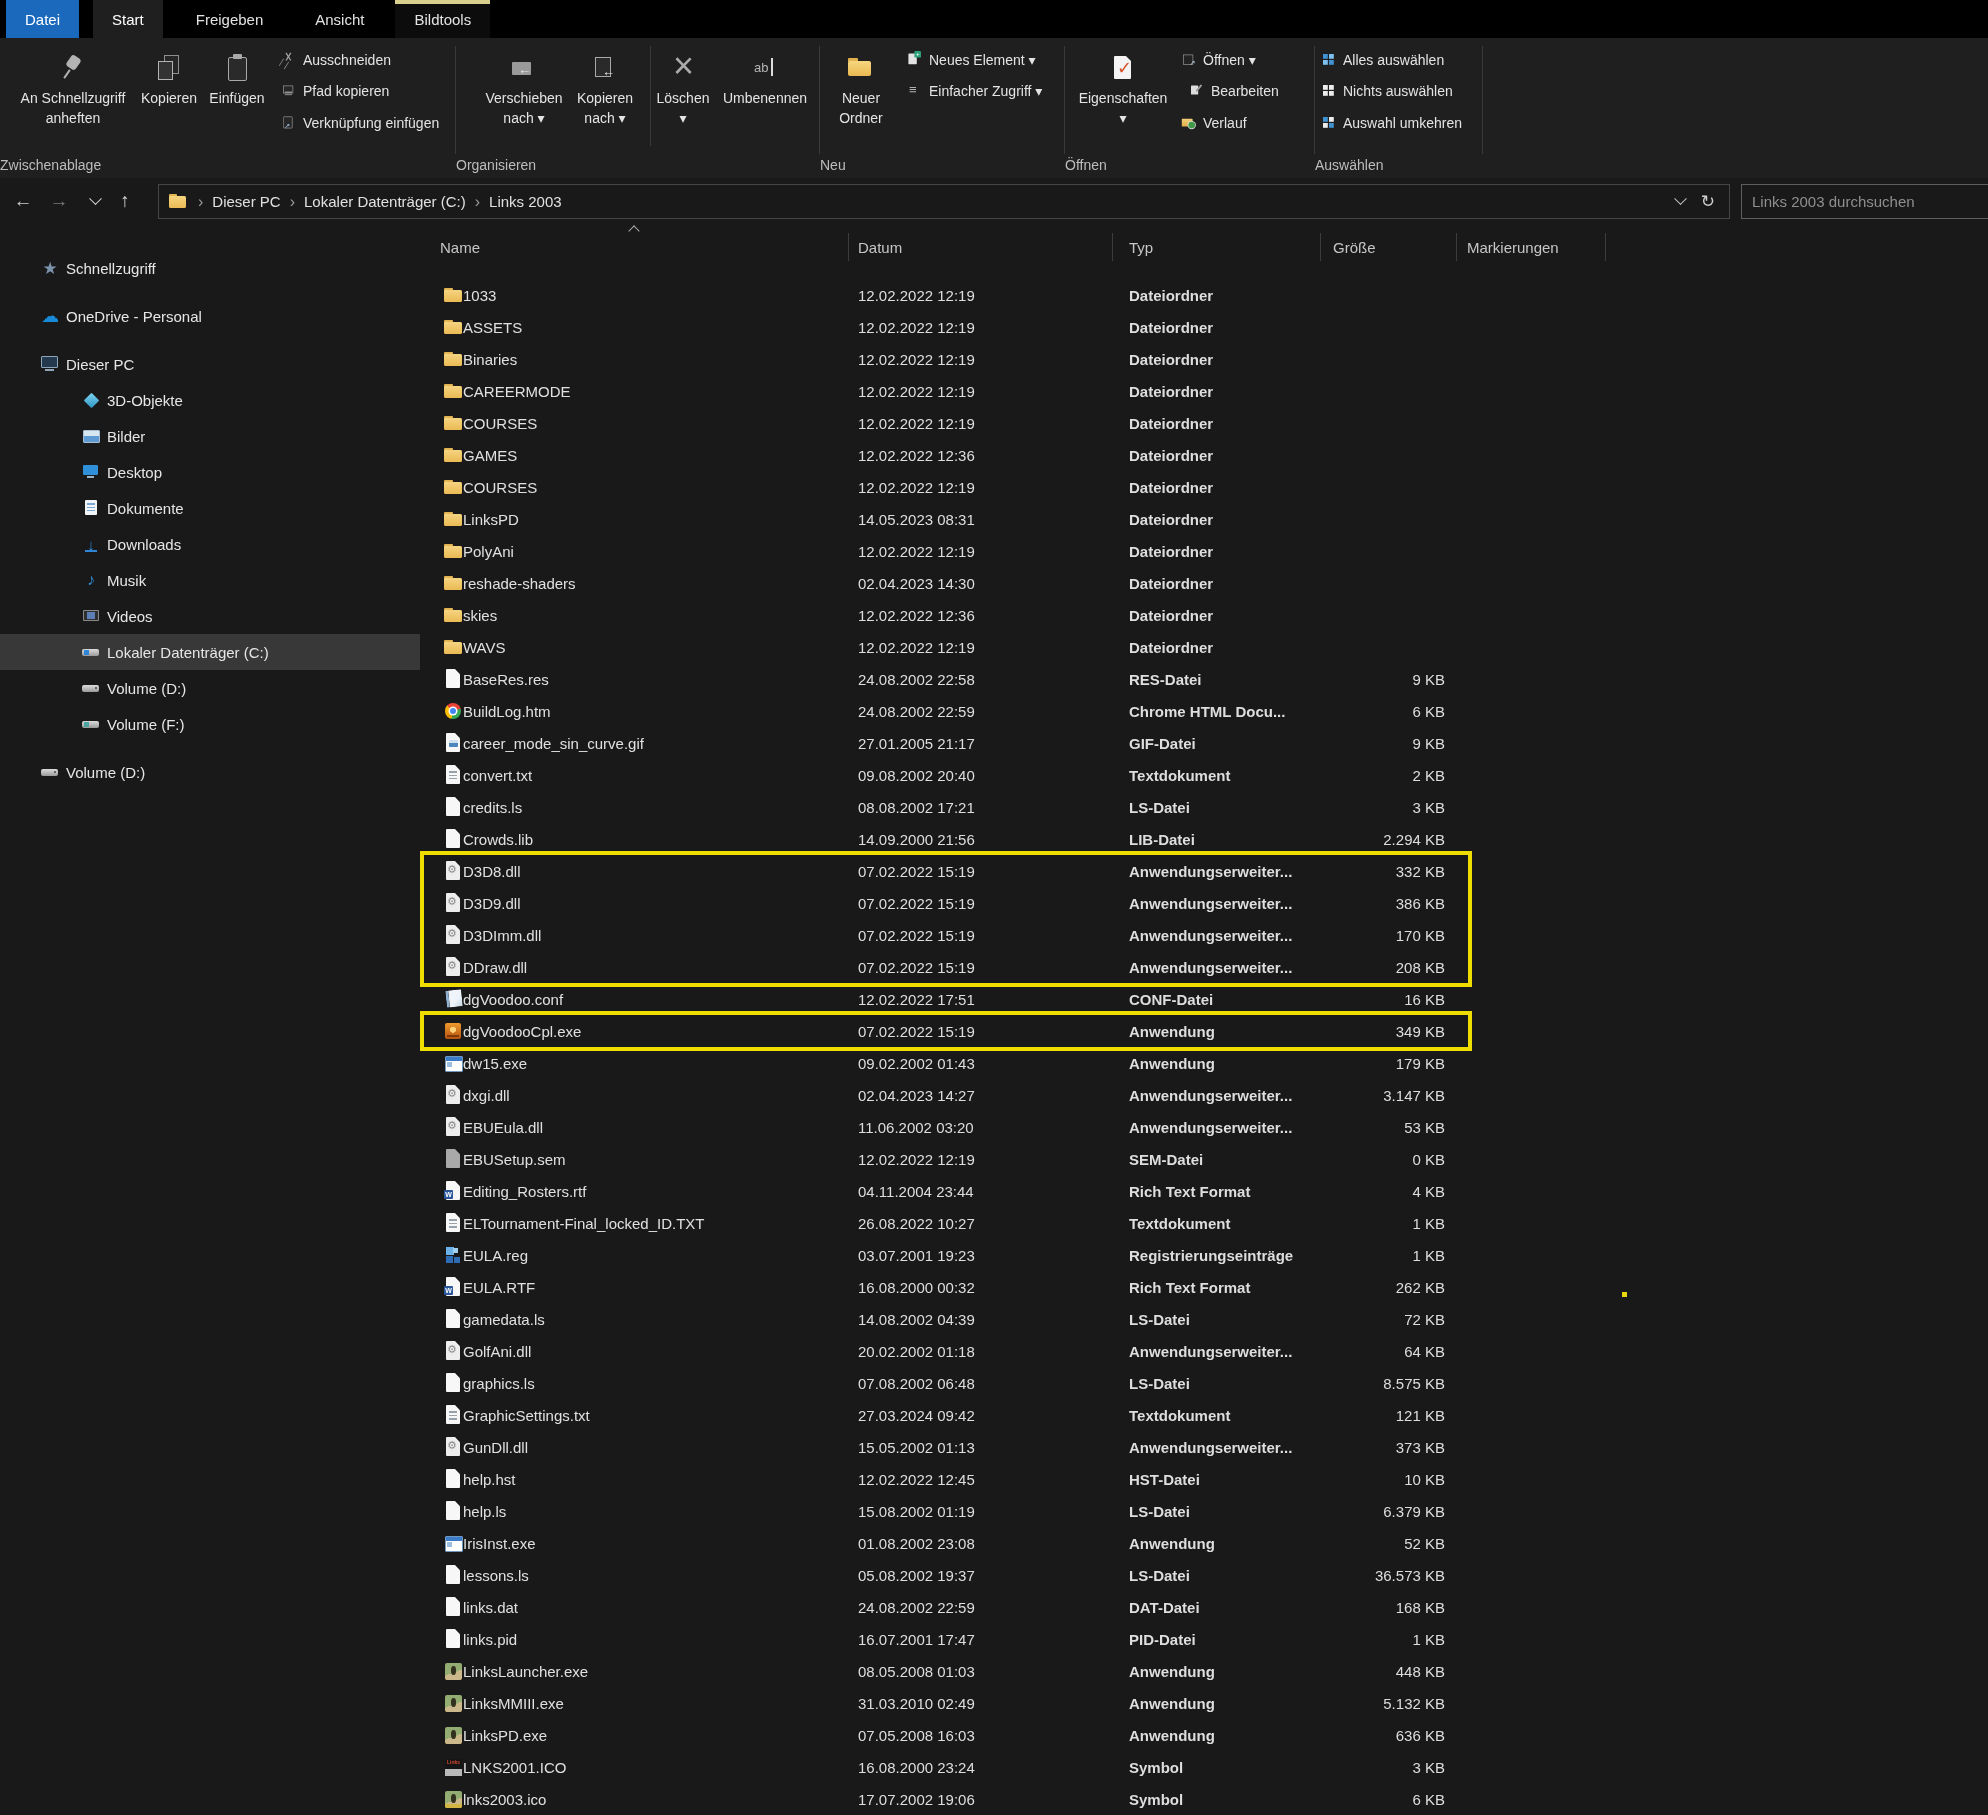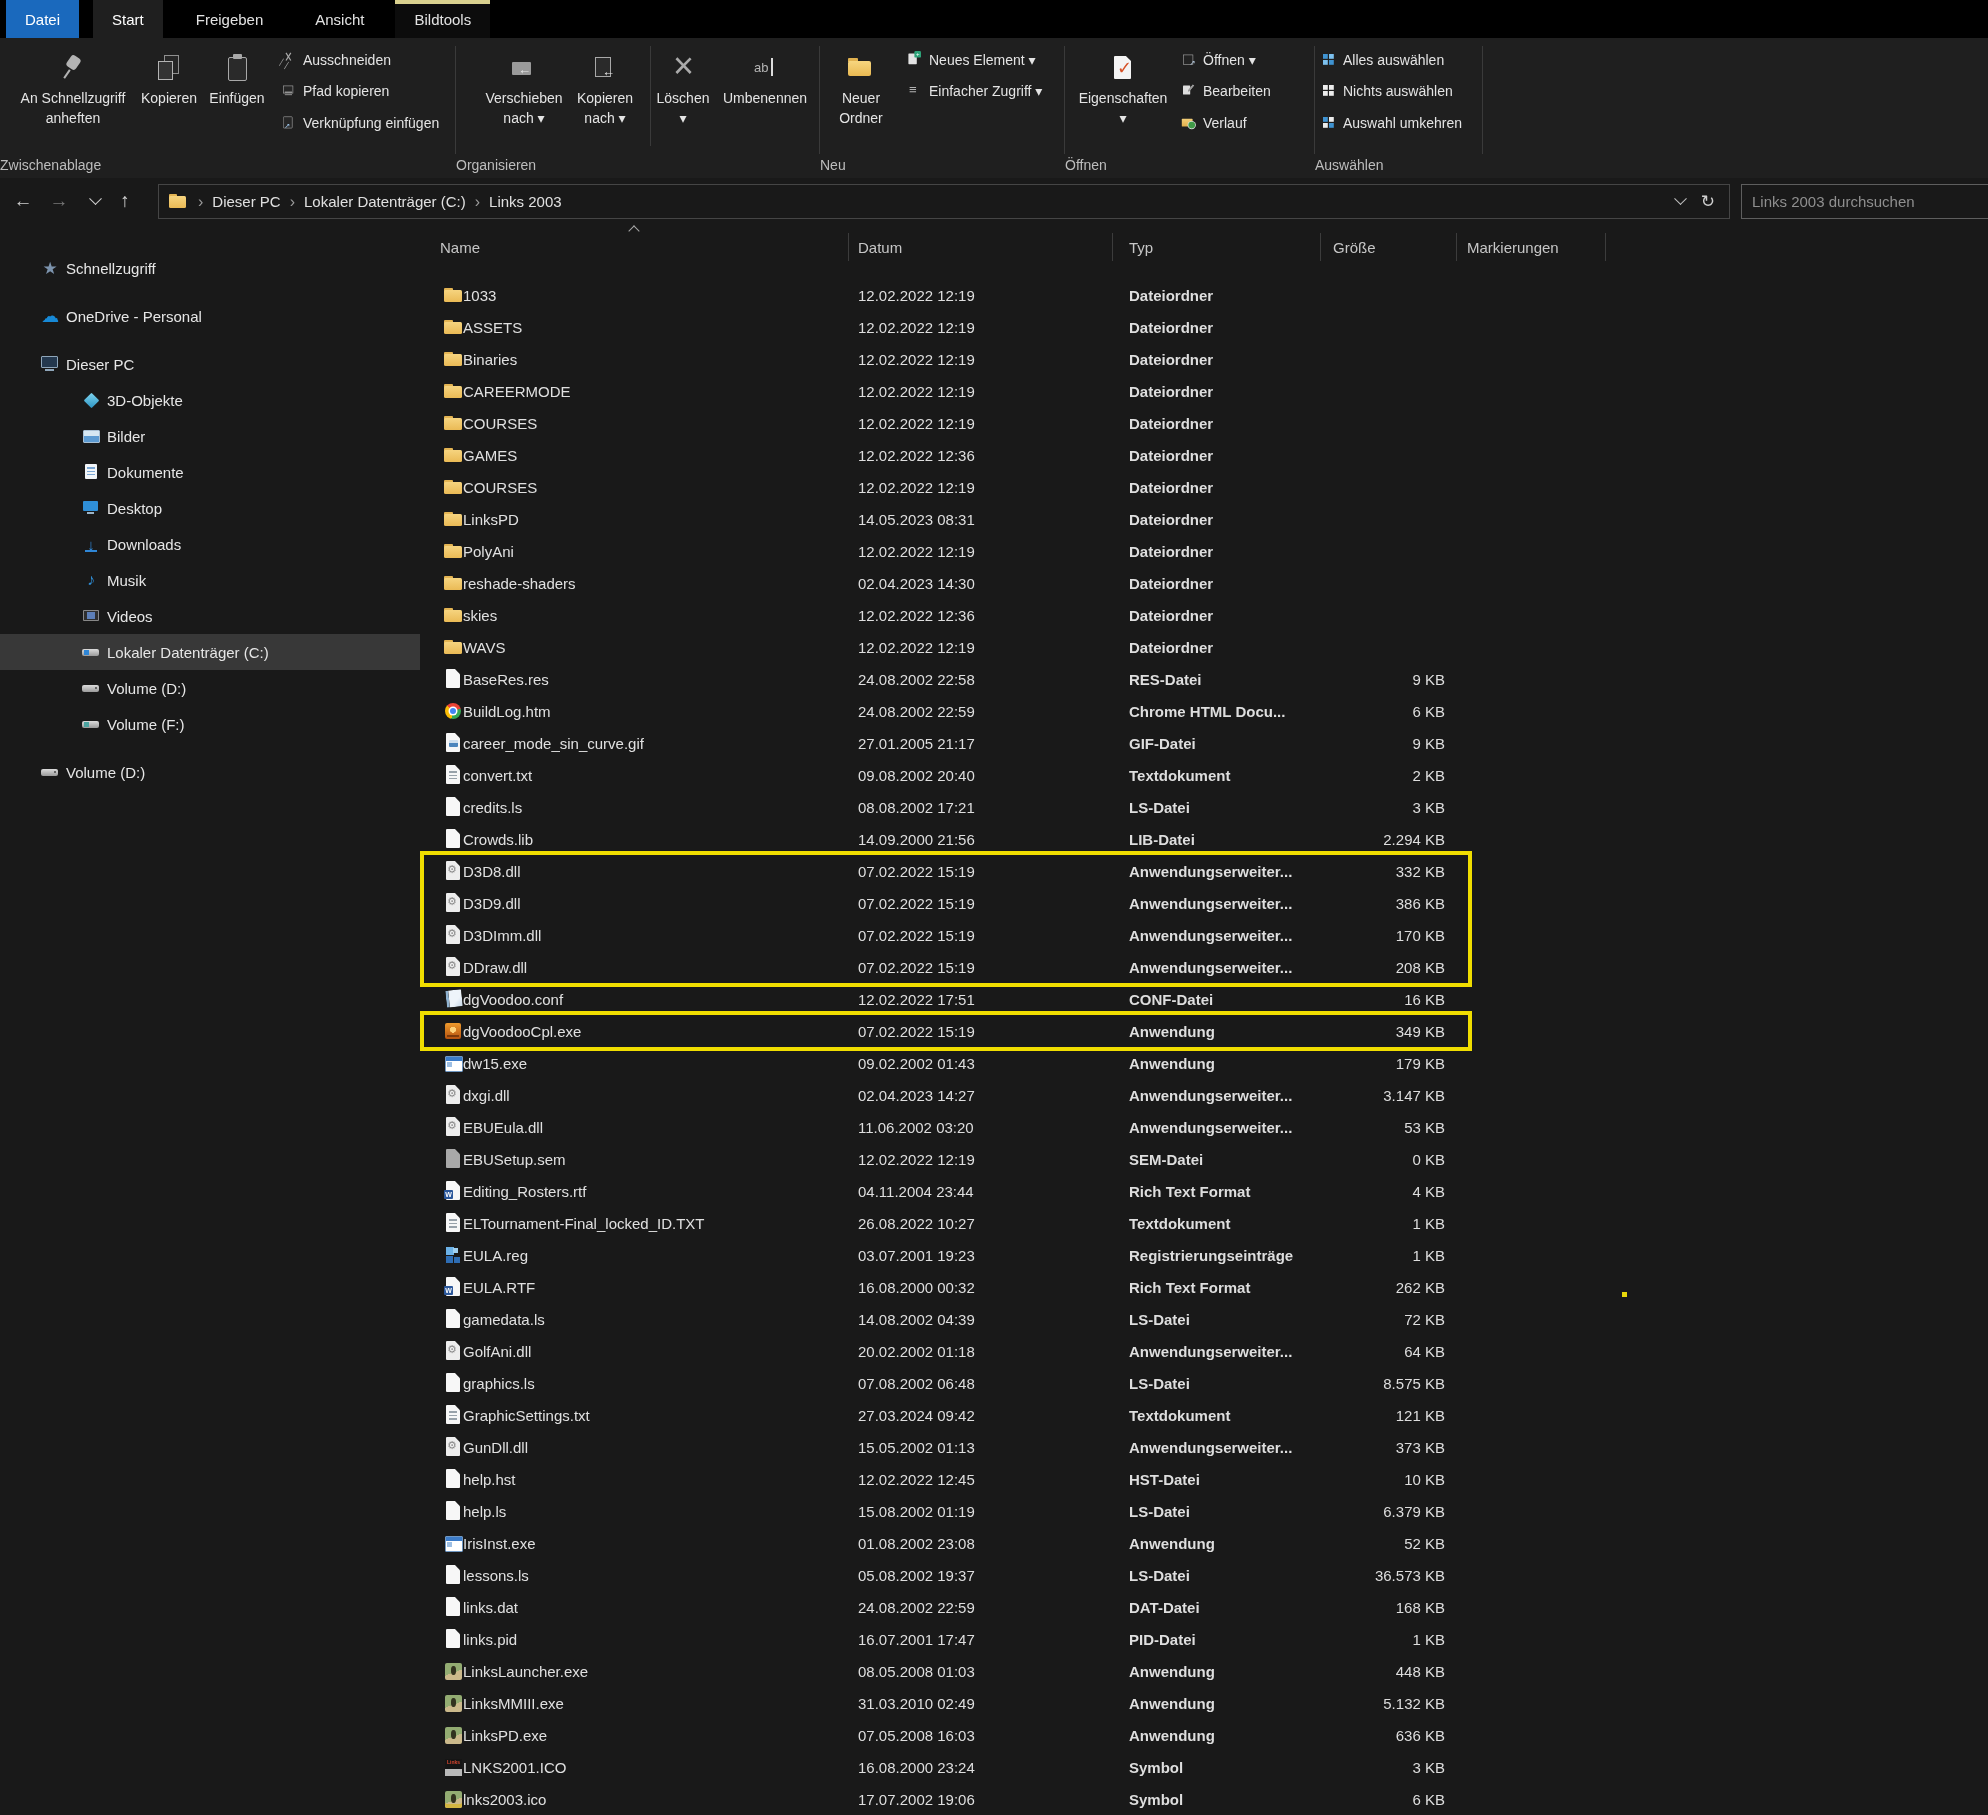--- a/index.html
+++ b/index.html
@@ -268,21 +268,21 @@
         </div>
       <div class="blbl">
           <div>Eigenschaften</div>
           <div>▾</div>
         </div>
     </div>
     <div class="smbtn" style="left:115px;top:8px">
       <span class="ric ric-open"></span>
         <span>Öffnen ▾</span>
     </div>
-    <div class="smbtn" style="left:115px;top:39px">
+    <div class="smbtn" style="left:123px;top:39px">
       <span class="ric ric-edit"></span>
         <span>Bearbeiten</span>
     </div>
     <div class="smbtn" style="left:115px;top:71px">
       <span class="ric ric-history"></span>
         <span>Verlauf</span>
     </div>
     <div class="glabel">Öffnen</div>
   </div>
   <div class="gdiv" style="left:1314px"></div>
@@ -352,26 +352,26 @@
       </div>
       <div class="sbitem lvl1">
         <span class="sic sic-cube"></span>
         <span>3D-Objekte</span>
       </div>
       <div class="sbitem lvl1">
         <span class="sic sic-picture"></span>
         <span>Bilder</span>
       </div>
       <div class="sbitem lvl1">
+        <span class="sic sic-desktop"></span>
+        <span>Desktop</span>
+      </div>
+      <div class="sbitem lvl1">
         <span class="sic sic-document"></span>
         <span>Dokumente</span>
-      </div>
-      <div class="sbitem lvl1">
-        <span class="sic sic-desktop"></span>
-        <span>Desktop</span>
       </div>
       <div class="sbitem lvl1">
         <span class="sic sic-download">↓</span>
         <span>Downloads</span>
       </div>
       <div class="sbitem lvl1">
         <span class="sic sic-music">♪</span>
         <span>Musik</span>
       </div>
       <div class="sbitem lvl1">

